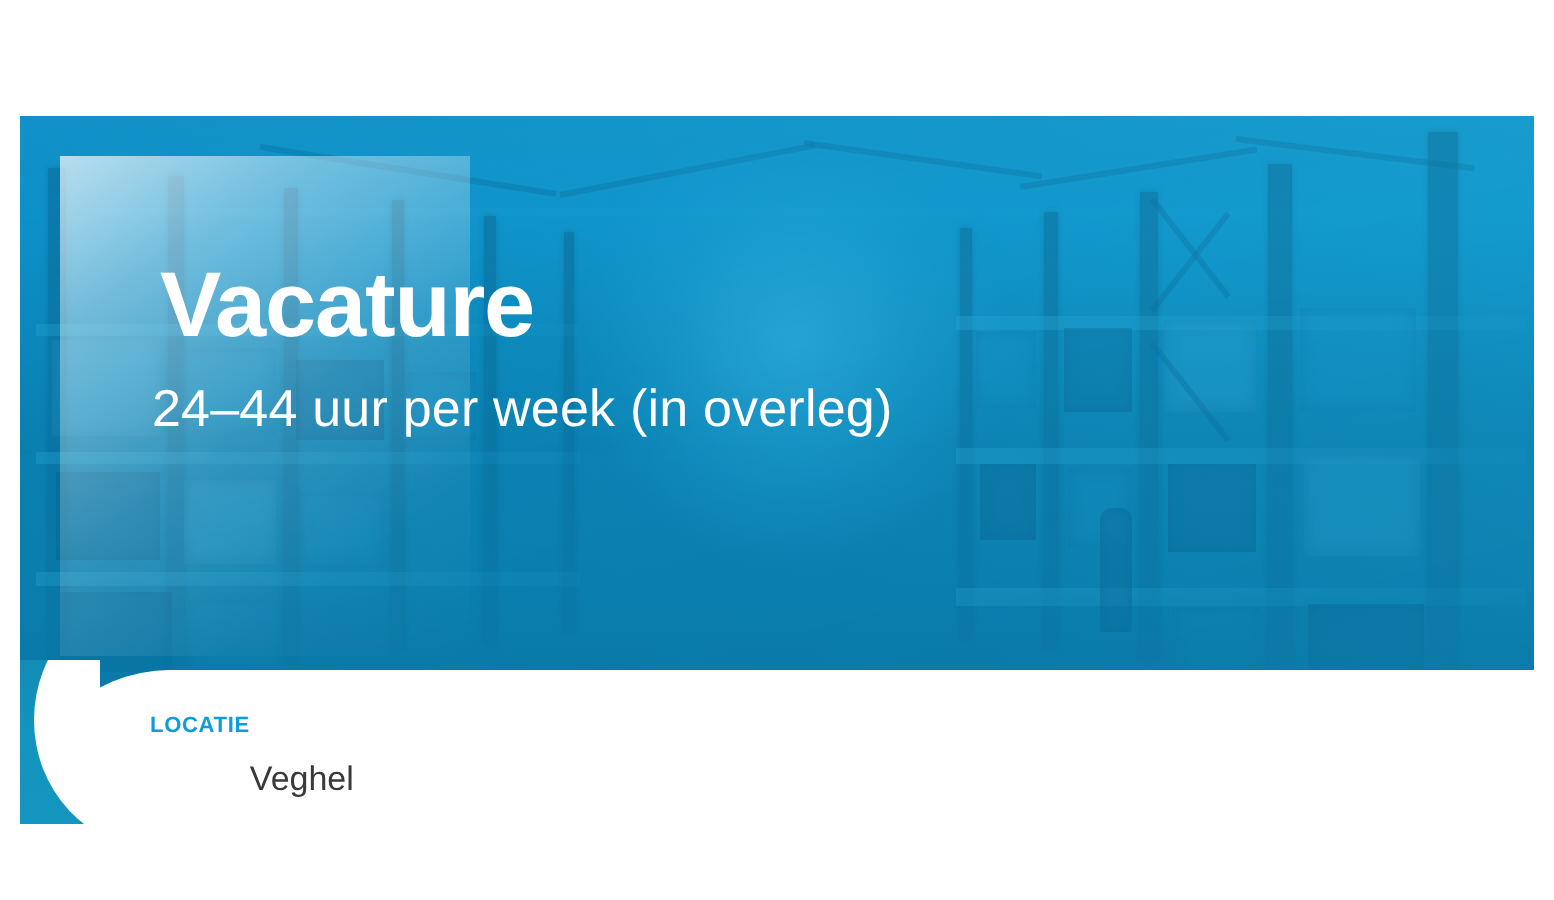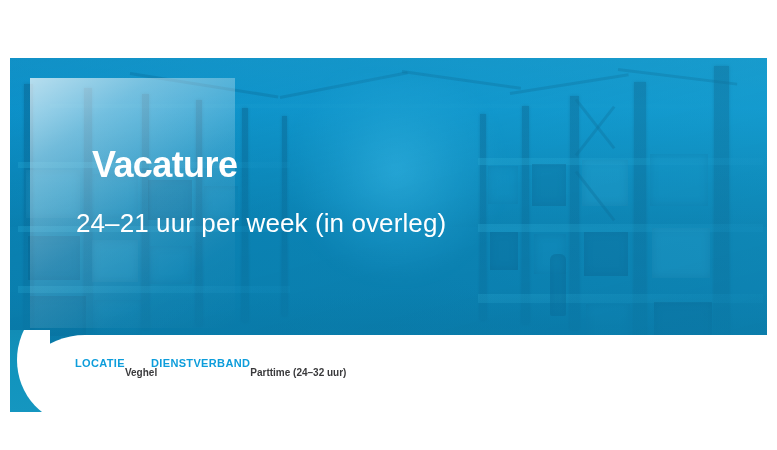--- a/index.html
+++ b/index.html
@@ -171,24 +171,24 @@
   }
 
   
   .hero-text {
     position: absolute;
     left: 76px;
     top: 122px;
     width: 660px;
   }
   .hero-title {
-    margin: 16px;
+    margin: 4px;
     color: #ffffff;
     font-family: "Liberation Sans", "DejaVu Sans", sans-serif;
-    font-size: 36px;
+    font-size: 46px;
     font-weight: 700;
     line-height: 53px;
     letter-spacing: -0.6px;
     white-space: nowrap;
   }
   .hero-title .tl { display: block; }
   .hero-sub {
     margin: 9px 0 0 0;
     color: #ffffff;
     font-family: "Liberation Sans", "DejaVu Sans", sans-serif;
@@ -212,24 +212,24 @@
   .meta-label {
     font-family: "Liberation Sans", "DejaVu Sans", sans-serif;
     font-size: 11px;
     font-weight: 700;
     letter-spacing: 0.35px;
     line-height: 14px;
     color: #0d9ddb;
     white-space: nowrap;
   }
   .meta-value {
-    margin-top: 8px;
-    font-family: "Liberation Sans", "DejaVu Sans", sans-serif;
-    font-size: 10px;
-    font-weight: 700;
+    margin-top: 25px;
+    font-family: "Liberation Sans", "DejaVu Sans", sans-serif;
+    font-size: 17px;
+    font-weight: 400;
     line-height: 17px;
     color: #3a3a3c;
     white-space: nowrap;
   }
 </style>
 </head>
 <body>
 
 <div class="page">
 
@@ -309,27 +309,23 @@
 
     <div class="corner-cut"></div>
   </div>
 
   <div class="blue-sliver"></div>
 
   <div class="hero-text">
     <h1 class="hero-title">
       <span class="tl">Vacature</span>
     </h1>
-    <p class="hero-sub">24–21 uur per week (in overleg)</p>
+    <p class="hero-sub">24–44 uur per week (in overleg)</p>
   </div>
 
   <div class="meta">
     <div class="meta-col loc">
       <span class="meta-label">LOCATIE</span>
       <span class="meta-value">Veghel</span>
     </div>
-    <div class="meta-col">
-      <span class="meta-label">DIENSTVERBAND</span>
-      <span class="meta-value">Parttime (24–32 uur)</span>
-    </div>
   </div>
 
 </div>
 
 </body></html>

